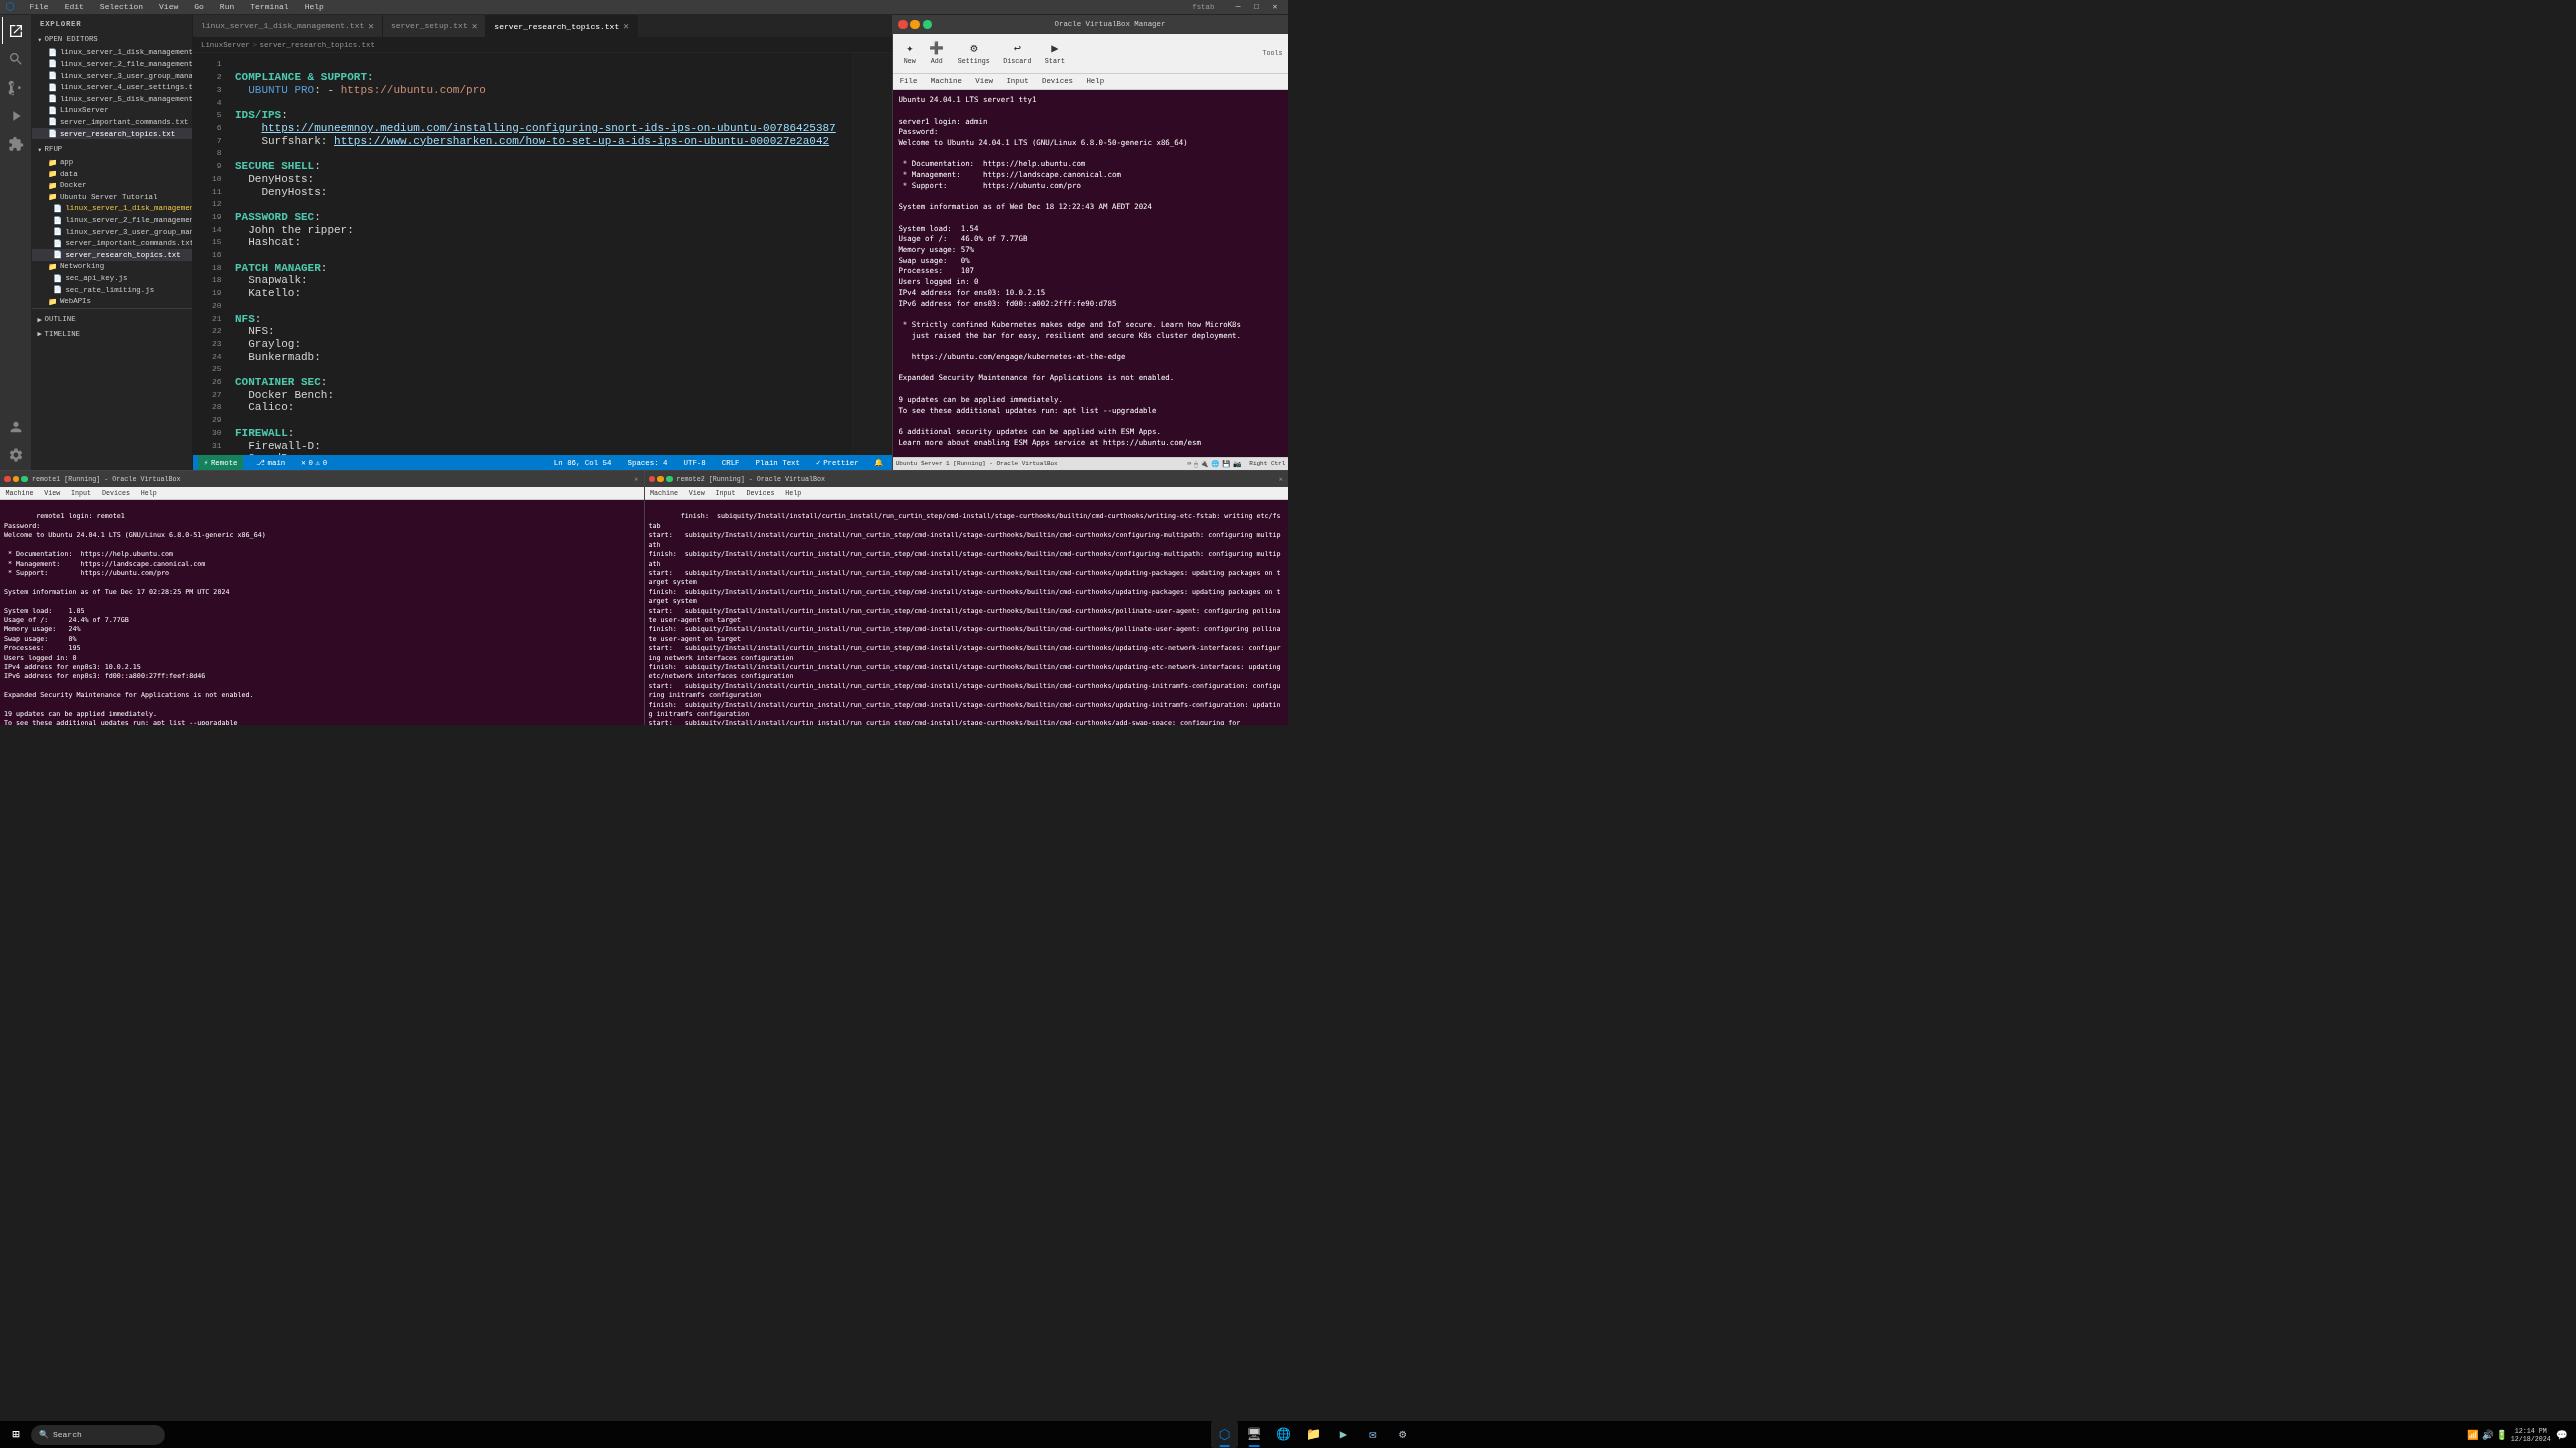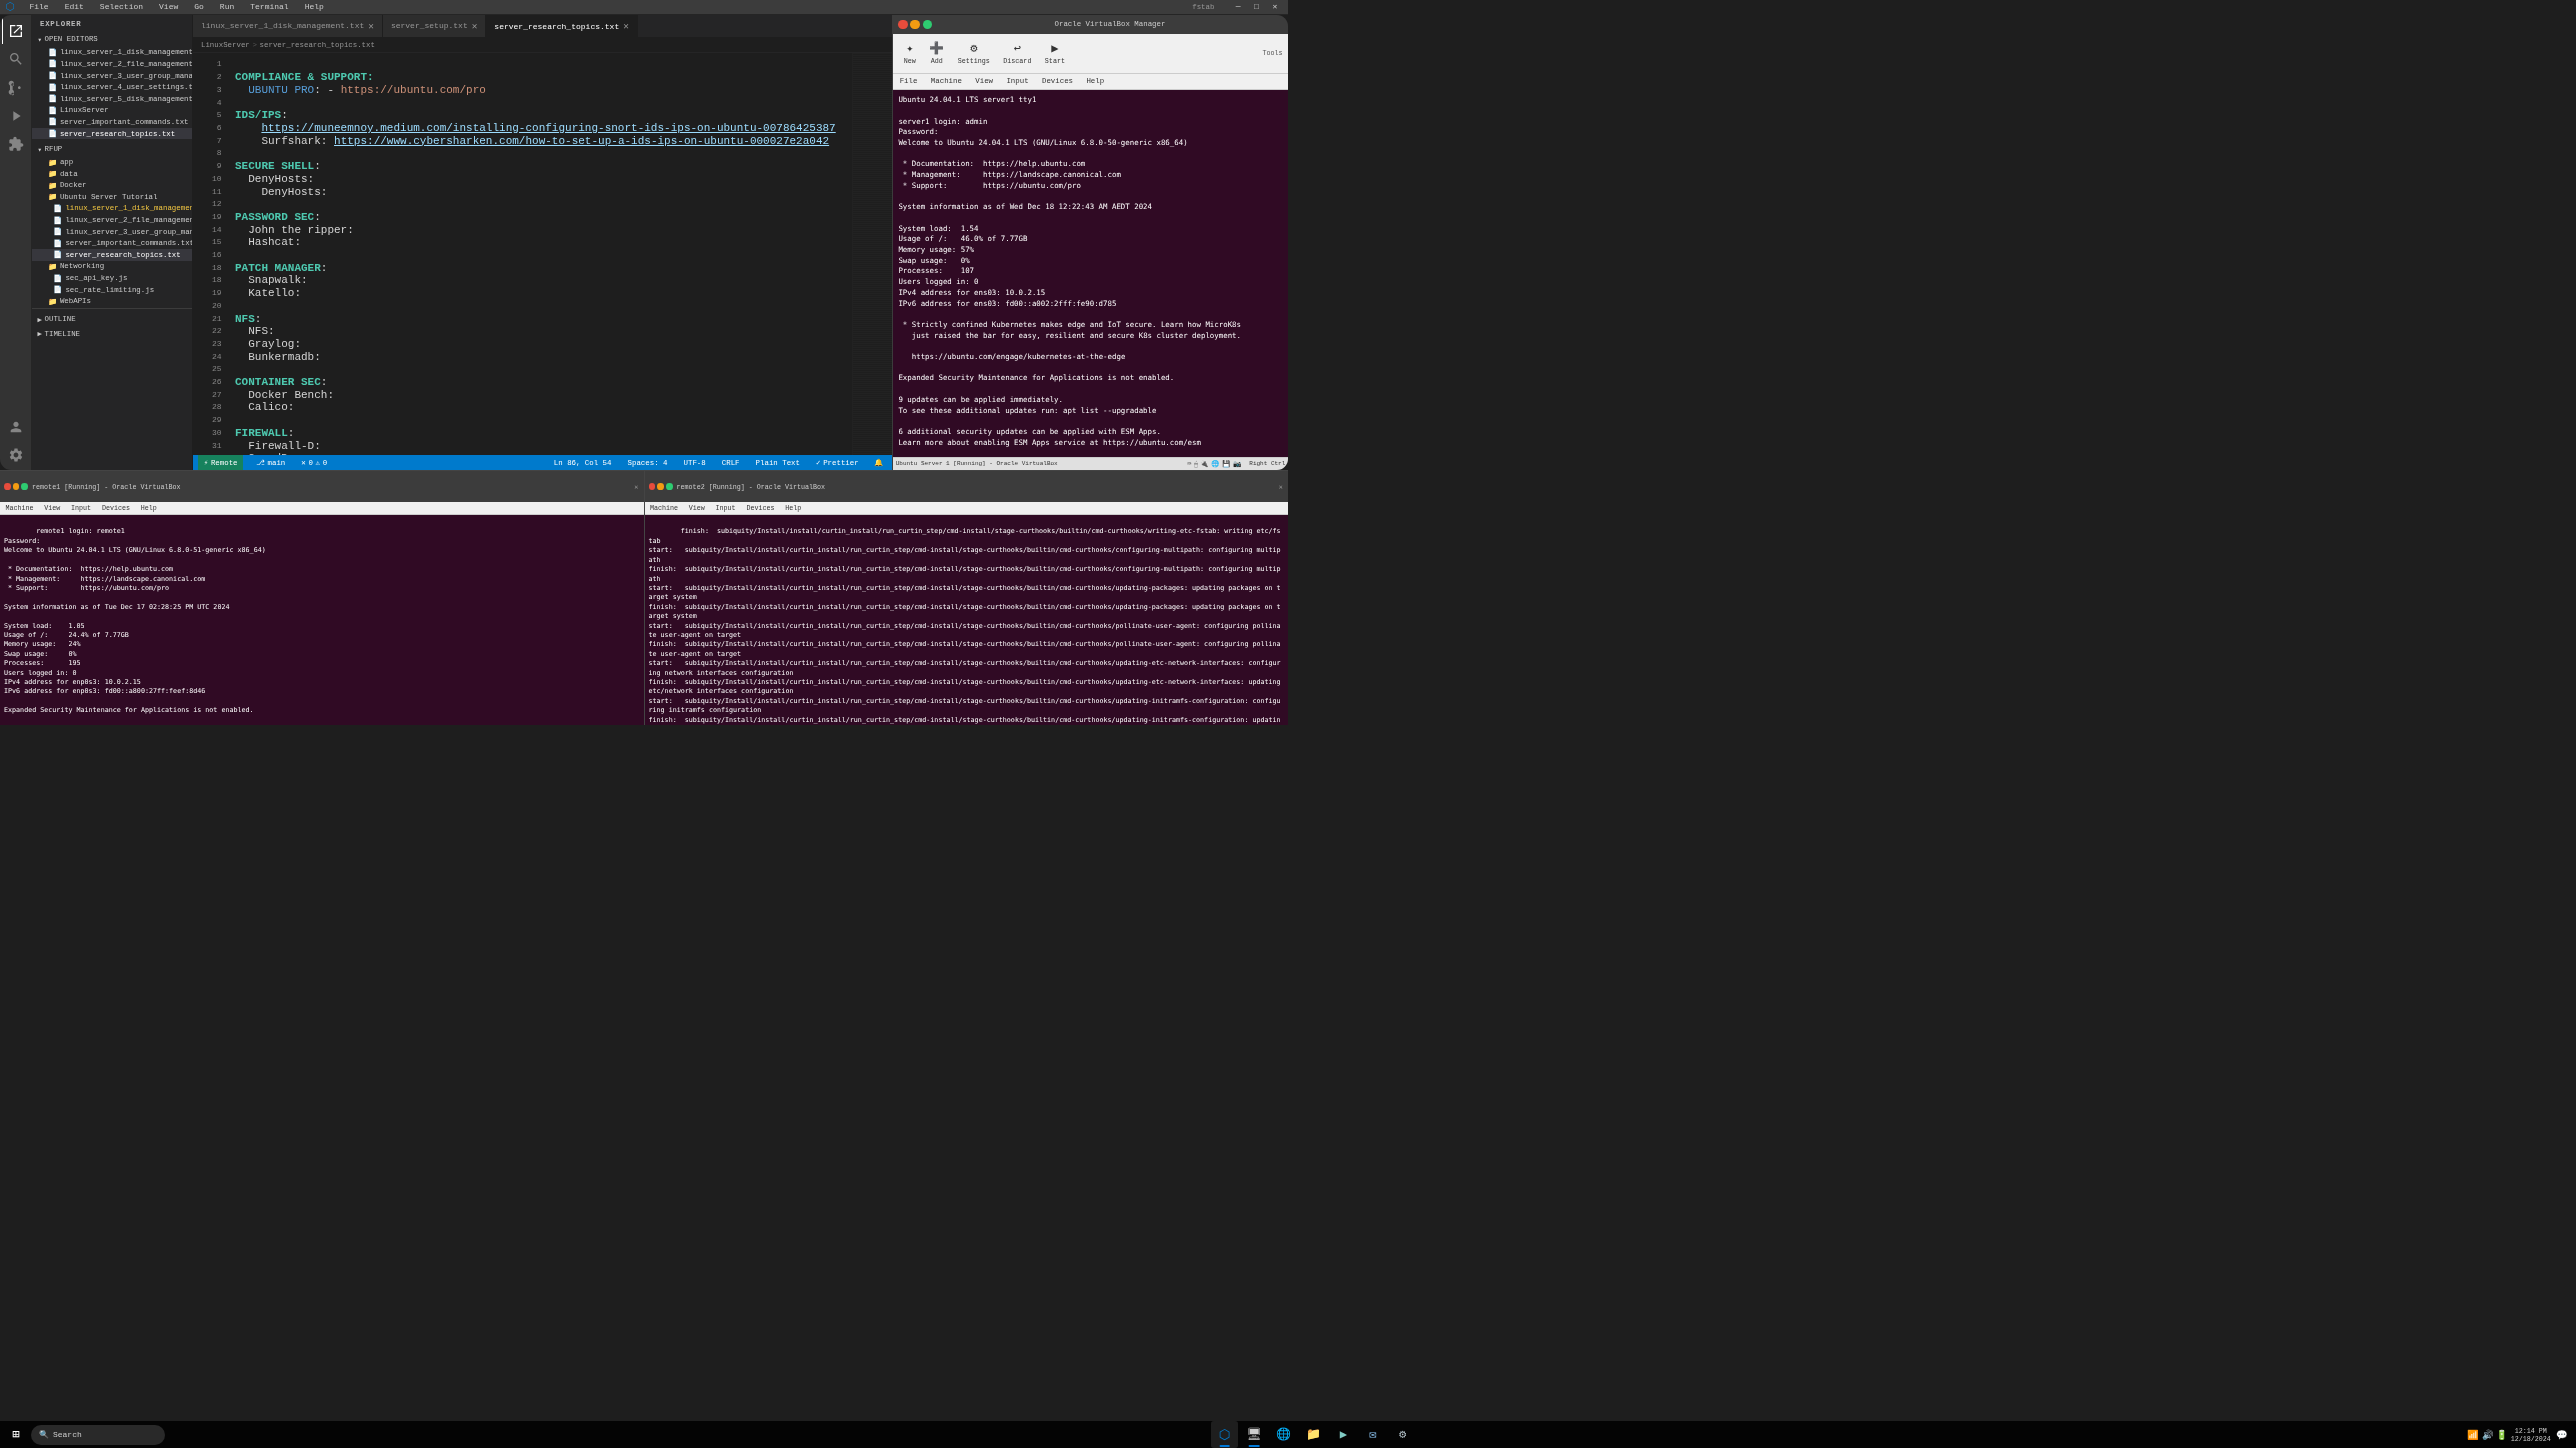--- a/index.html
+++ b/index.html
@@ -324,21 +324,21 @@
       background: #1e1e1e;
       border-right: 1.3px solid #444;
     }
     .bottom-vm-right {
       flex: 1;
       display: flex;
       flex-direction: column;
       background: #1e1e1e;
     }
     .bottom-vm-titlebar {
-      height: 31px;
+      height: 16px;
       background: #3c3c3c;
       display: flex;
       align-items: center;
       padding: 0 4px;
       font-size: 6.7px;
       color: #cccccc;
       gap: 4px;
     }
     .bottom-vm-menu {
       height: 13.4px;
@@ -499,21 +499,21 @@
     <span class="menubar-item">Help</span>
     <div style="flex:1"></div>
     <span style="color:#969696; font-size:7.4px;">fstab</span>
     <div style="display:flex; gap:2.7px; margin-left:8px;">
       <span style="padding:1.3px 5.4px; cursor:pointer; color:#ccc;">─</span>
       <span style="padding:1.3px 5.4px; cursor:pointer; color:#ccc;">□</span>
       <span style="padding:1.3px 5.4px; cursor:pointer; color:#ccc;">✕</span>
     </div>
   </div>
 
-  <div style="display:flex; flex:1; overflow:hidden;border-radius:11px;">
+  <div style="display:flex; flex:1; overflow:hidden;">
 
     <div style="display:flex; flex-direction:column; flex:1; overflow:hidden;">
 
       <div style="display:flex; flex:1; overflow:hidden;">
 
         <div class="activity-bar">
           <div class="activity-icon active" title="Explorer">
             <svg width="16" height="16" viewBox="0 0 24 24" fill="currentColor">
                 <path d="M3 3h8v2H5v14h14v-6h2v8H3V3zm10 0h8v8h-2V6.4l-9.3 9.3-1.4-1.4L18.6 5H13V3z"></path>
               </svg>

